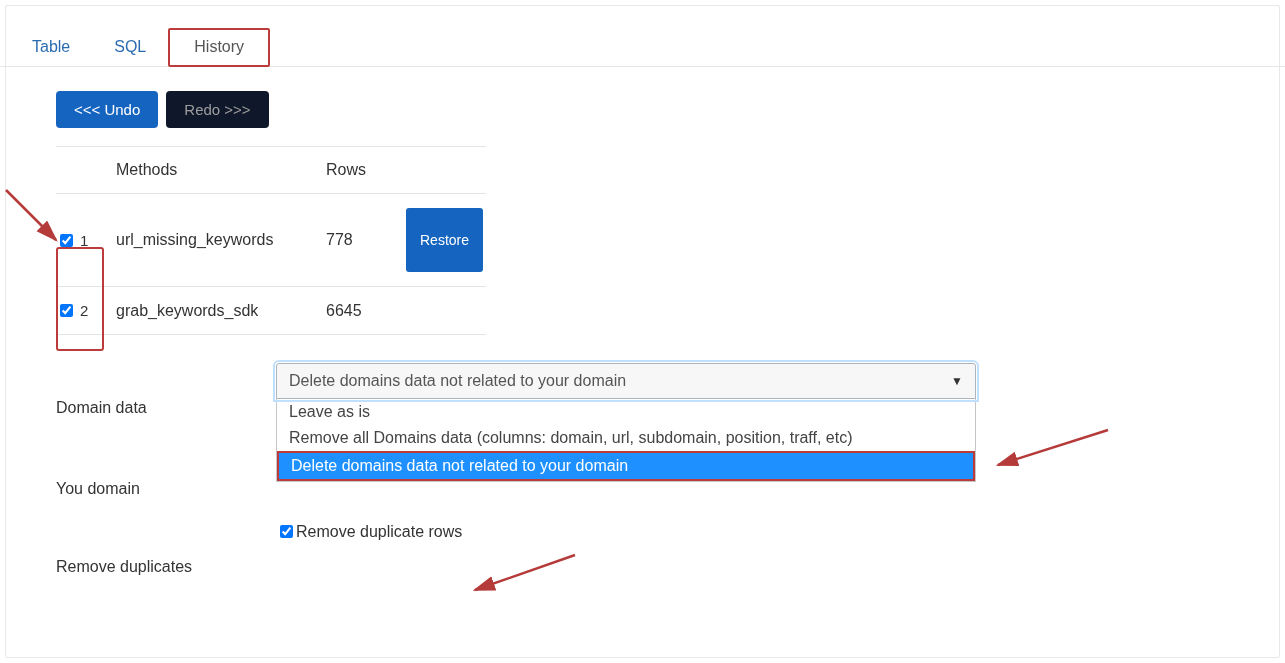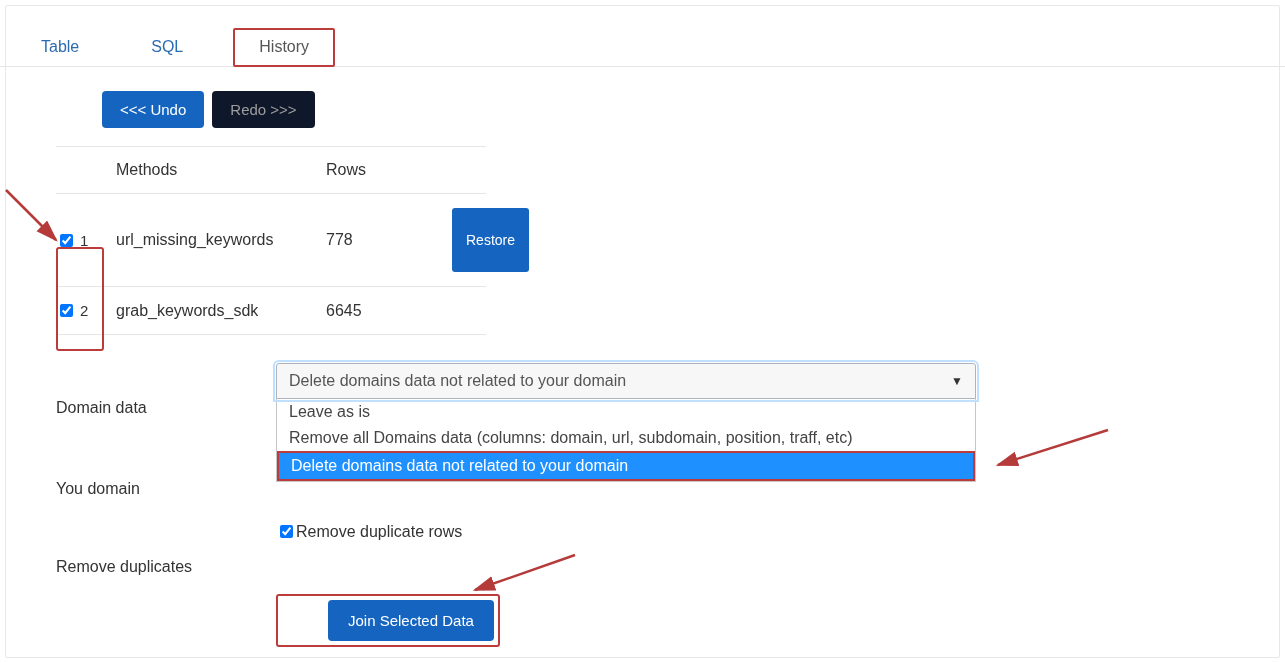--- a/index.html
+++ b/index.html
@@ -22,43 +22,42 @@
   }
   .inner {
     padding: 28px 56px 20px 56px;
     position: relative;
   }
   
   .tabs {
     display: flex;
     border-bottom: 1px solid #e5e5e5;
     margin: 0 -56px 24px -56px;
-    padding: 0 19px;
-    gap: 28px;
+    padding: 0 10px;
   }
   .tab {
     padding: 10px 22px;
     color: #2b6cb0;
     cursor: pointer;
   }
   .tab.active {
     color: #555;
     border: 2px solid #bc3b3b;
     border-radius: 2px;
     padding: 8px 24px;
     margin-bottom: -1px;
     background:#fff;
   }
   
   .undo-redo { display:flex; gap:8px; margin-bottom:18px; }
   .btn {
     display:inline-flex; align-items:center;
     padding: 10px 18px; border-radius:4px; font-size:15px; cursor:pointer; border:none;
   }
-  .btn-primary { background:#1565c0; color:#fff;margin-left:46px; }
+  .btn-primary { background:#1565c0; color:#fff; }
   .btn-disabled { background:#0f172a; color:#9e9e9e; cursor:default; }
   .btn-small { padding:24px 14px; font-size:14px; border-radius:3px;}
   
   .history-table { width:430px; border-top:1px solid #e5e5e5; }
   .history-table .hdr, .history-table .row {
     display:grid;
     grid-template-columns: 60px 210px 80px 80px;
     align-items:center;
     border-bottom:1px solid #e5e5e5;
     padding: 14px 0;
@@ -166,28 +165,20 @@
     <div class="form-row" style="margin-top:24px;">
       <div class="form-label">Remove duplicates</div>
       <div class="form-val">
         <label style="display:flex;align-items:center;">
           <input type="checkbox" checked="" style="">
           <span>Remove duplicate rows</span>
         </label>
       </div>
     </div>
 
-    <div class="form-row">
-      <div class="form-label"></div>
-      <div class="form-val">
-        <span class="join-btn-wrap">
-          <button class="btn btn-primary" style="padding:12px 20px;">Join Selected Data</button>
-        </span>
-      </div>
-    </div>
   </div>
 
   <svg class="arrow-svg" style="left:-4px; top:170px;" width="90" height="90">
     <defs>
         <marker id="ah1" markerWidth="10" markerHeight="10" refX="8" refY="3" orient="auto">
           <path d="M0,0 L0,6 L9,3 z" fill="#b53a3a"></path>
         </marker>
       </defs>
     <line x1="10" y1="20" x2="60" y2="70" stroke="#b53a3a" stroke-width="2.5" marker-end="url(#ah1)"></line>
   </svg>

